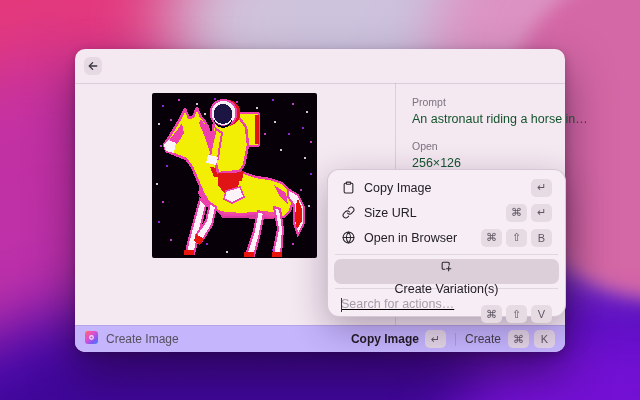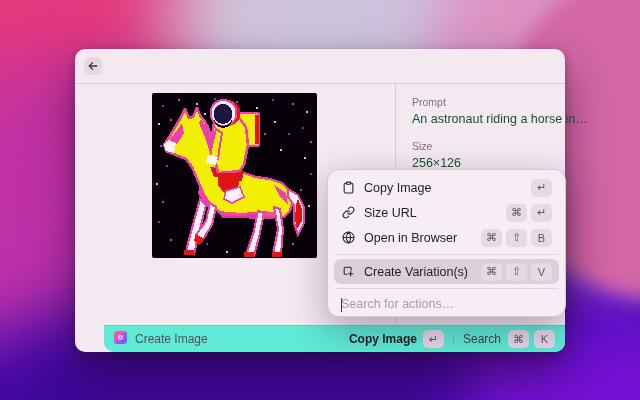--- a/index.html
+++ b/index.html
@@ -24,32 +24,32 @@
   .preview svg{display:block;width:100%;height:100%;}
 
   .vdivider{position:absolute;left:320px;top:34px;bottom:27px;width:1px;background:rgba(74,44,74,.14);}
 
   .meta{position:absolute;left:337px;top:47px;width:145px;}
   .meta-label{font-size:10.5px;color:#7b7480;margin-bottom:4px;}
   .meta-value{font-size:12.5px;font-weight:500;color:#14532d;margin-bottom:14px;white-space:nowrap;}
 
   .menu{position:absolute;left:252px;top:120px;width:239px;height:148px;background:#f7eef5;border:1px solid rgba(104,68,104,.22);border-radius:12px;box-shadow:0 12px 36px rgba(36,8,46,.32);z-index:5;display:flex;flex-direction:column;padding:5px 6px 3px;box-sizing:border-box;}
   .menu-row{height:25px;display:flex;align-items:center;gap:9px;padding:0 7px;border-radius:7px;flex:0 0 auto;}
-  .menu-row.selected{background:#dccfda;}
+  .menu-row.selected{background:#dccfda;flex-direction:column;}
   .menu-row .mi-icon{width:14px;height:14px;display:flex;align-items:center;justify-content:center;color:#2c2730;flex:0 0 auto;}
   .menu-row .mi-label{font-size:12.5px;font-weight:500;color:#242028;white-space:nowrap;}
   .keys{margin-left:auto;display:flex;gap:4px;}
   .key{min-width:13px;height:18px;padding:0 4px;border-radius:5px;background:#e6dae3;color:#5d5763;font-size:11px;display:flex;align-items:center;justify-content:center;}
   .menu-sep{height:1px;background:rgba(64,32,64,.12);margin:4px 1px;flex:0 0 auto;}
   .menu-search{display:flex;align-items:center;padding:1px 7px 0;flex:1 1 auto;position:relative;}
-  .menu-search input{width:100%;border:none;outline:none;background:transparent;font-family:"Liberation Sans",sans-serif;font-size:12.5px;color:#000000;padding:0;}
+  .menu-search input{width:100%;border:none;outline:none;background:transparent;font-family:"Liberation Sans",sans-serif;font-size:12.5px;color:#000000;padding:0;text-decoration:underline;}
   .menu-search input::placeholder{color:#a59dab;}
   .search-caret{position:absolute;left:7px;top:5px;width:1px;height:14px;background:#3a3440;}
 
-  .statusbar{position:absolute;left:0;right:0;bottom:0;height:27px;background:#5eead4;border-top:1px solid rgba(74,44,74,.12);border-radius:0 0 10px 10px;display:flex;align-items:center;padding:0 10px;box-sizing:border-box;margin-left:29px;}
+  .statusbar{position:absolute;left:0;right:0;bottom:0;height:27px;background:#c4b5fd;border-top:1px solid rgba(74,44,74,.12);border-radius:0 0 10px 10px;display:flex;align-items:center;padding:0 10px;box-sizing:border-box;}
   .sb-app{display:flex;align-items:center;gap:8px;}
   .sb-app-name{font-size:12px;color:#56505c;}
   .sb-right{margin-left:auto;display:flex;align-items:center;}
   .sb-primary{display:flex;align-items:center;gap:6px;background:transparent;border:none;padding:0;cursor:pointer;}
   .sb-primary-label{font-size:12px;font-weight:600;color:#211c25;}
   .sb-div{width:1px;height:13px;background:rgba(64,32,64,.16);margin:0 9px;}
   .sb-actions{display:flex;align-items:center;gap:5px;background:transparent;border:none;padding:0;cursor:pointer;}
   .sb-actions-label{font-size:12px;color:#45404b;margin-right:2px;}
   .key.sb{background:#e3d6e6;}
 </style>
@@ -152,21 +152,21 @@
           <path d="M61.5,23 A9.5,10 0 0 0 80.5,23 L80,28 A9.5,10 0 0 1 62,28 Z" fill="#0b0620"></path>
         </g>
       </svg>
     </div>
 
     <div class="vdivider"></div>
 
     <div class="meta">
       <div class="meta-label">Prompt</div>
       <div class="meta-value">An astronaut riding a horse in…</div>
-      <div class="meta-label">Size</div>
+      <div class="meta-label">Open</div>
       <div class="meta-value">256×126</div>
     </div>
 
     <div class="menu">
 
       <div class="menu-row">
         <span class="mi-icon">
           <svg width="13" height="13" viewBox="0 0 24 24" fill="none" stroke="#2c2730" stroke-width="2" stroke-linecap="round" stroke-linejoin="round">
             <path d="M16 4h2a2 2 0 0 1 2 2v14a2 2 0 0 1-2 2H6a2 2 0 0 1-2-2V6a2 2 0 0 1 2-2h2"></path>
             <rect x="8" y="2" width="8" height="4" rx="1"></rect>
@@ -253,21 +253,21 @@
         </span>
         <span class="sb-app-name">Create Image</span>
       </div>
       <div class="sb-right">
         <button class="sb-primary">
           <span class="sb-primary-label">Copy Image</span>
           <span class="key sb">↵</span>
         </button>
         <span class="sb-div"></span>
         <button class="sb-actions">
-          <span class="sb-actions-label">Search</span>
+          <span class="sb-actions-label">Create</span>
           <span class="key sb">⌘</span>
           <span class="key sb">K</span>
         </button>
       </div>
     </div>
 
   </div>
 </div>
 
 </body></html>

